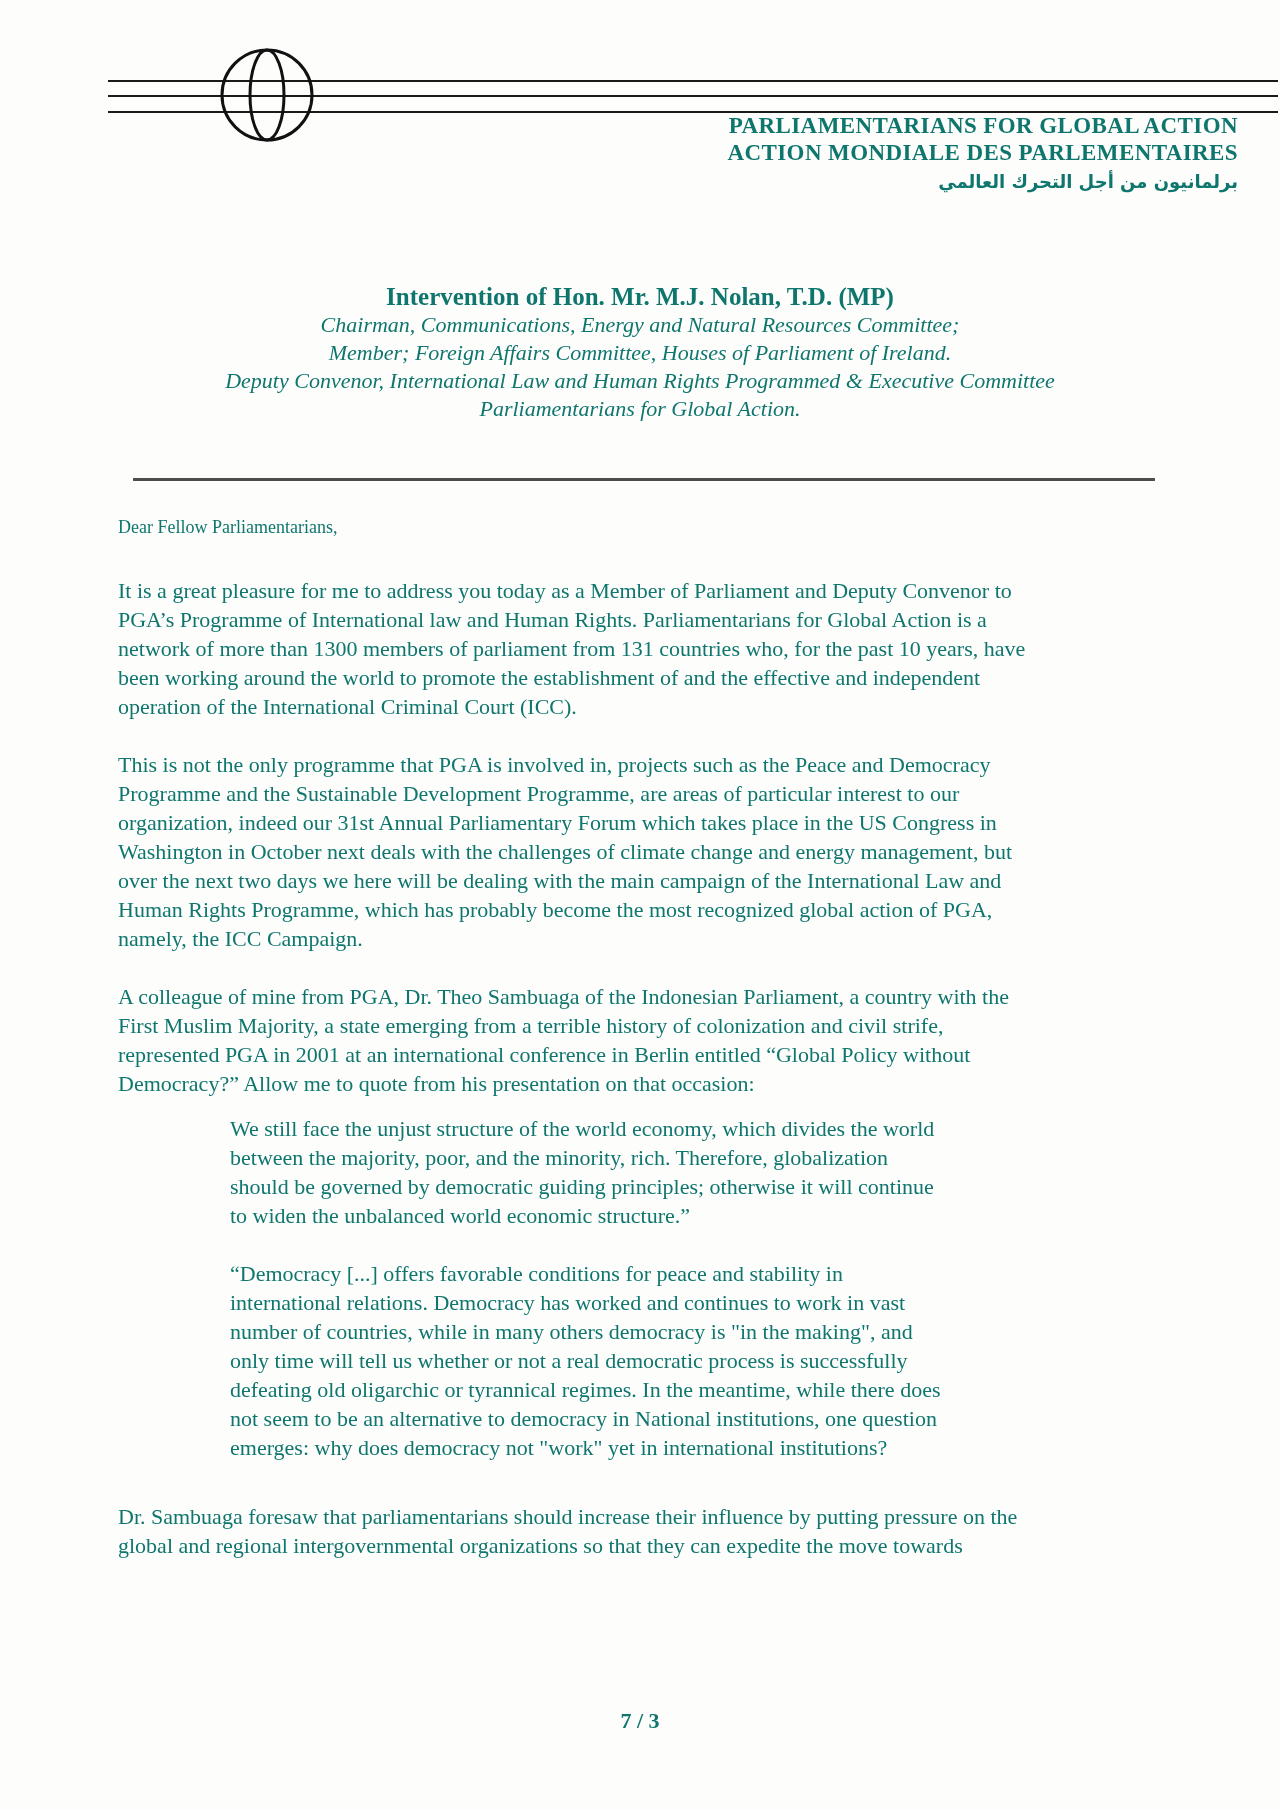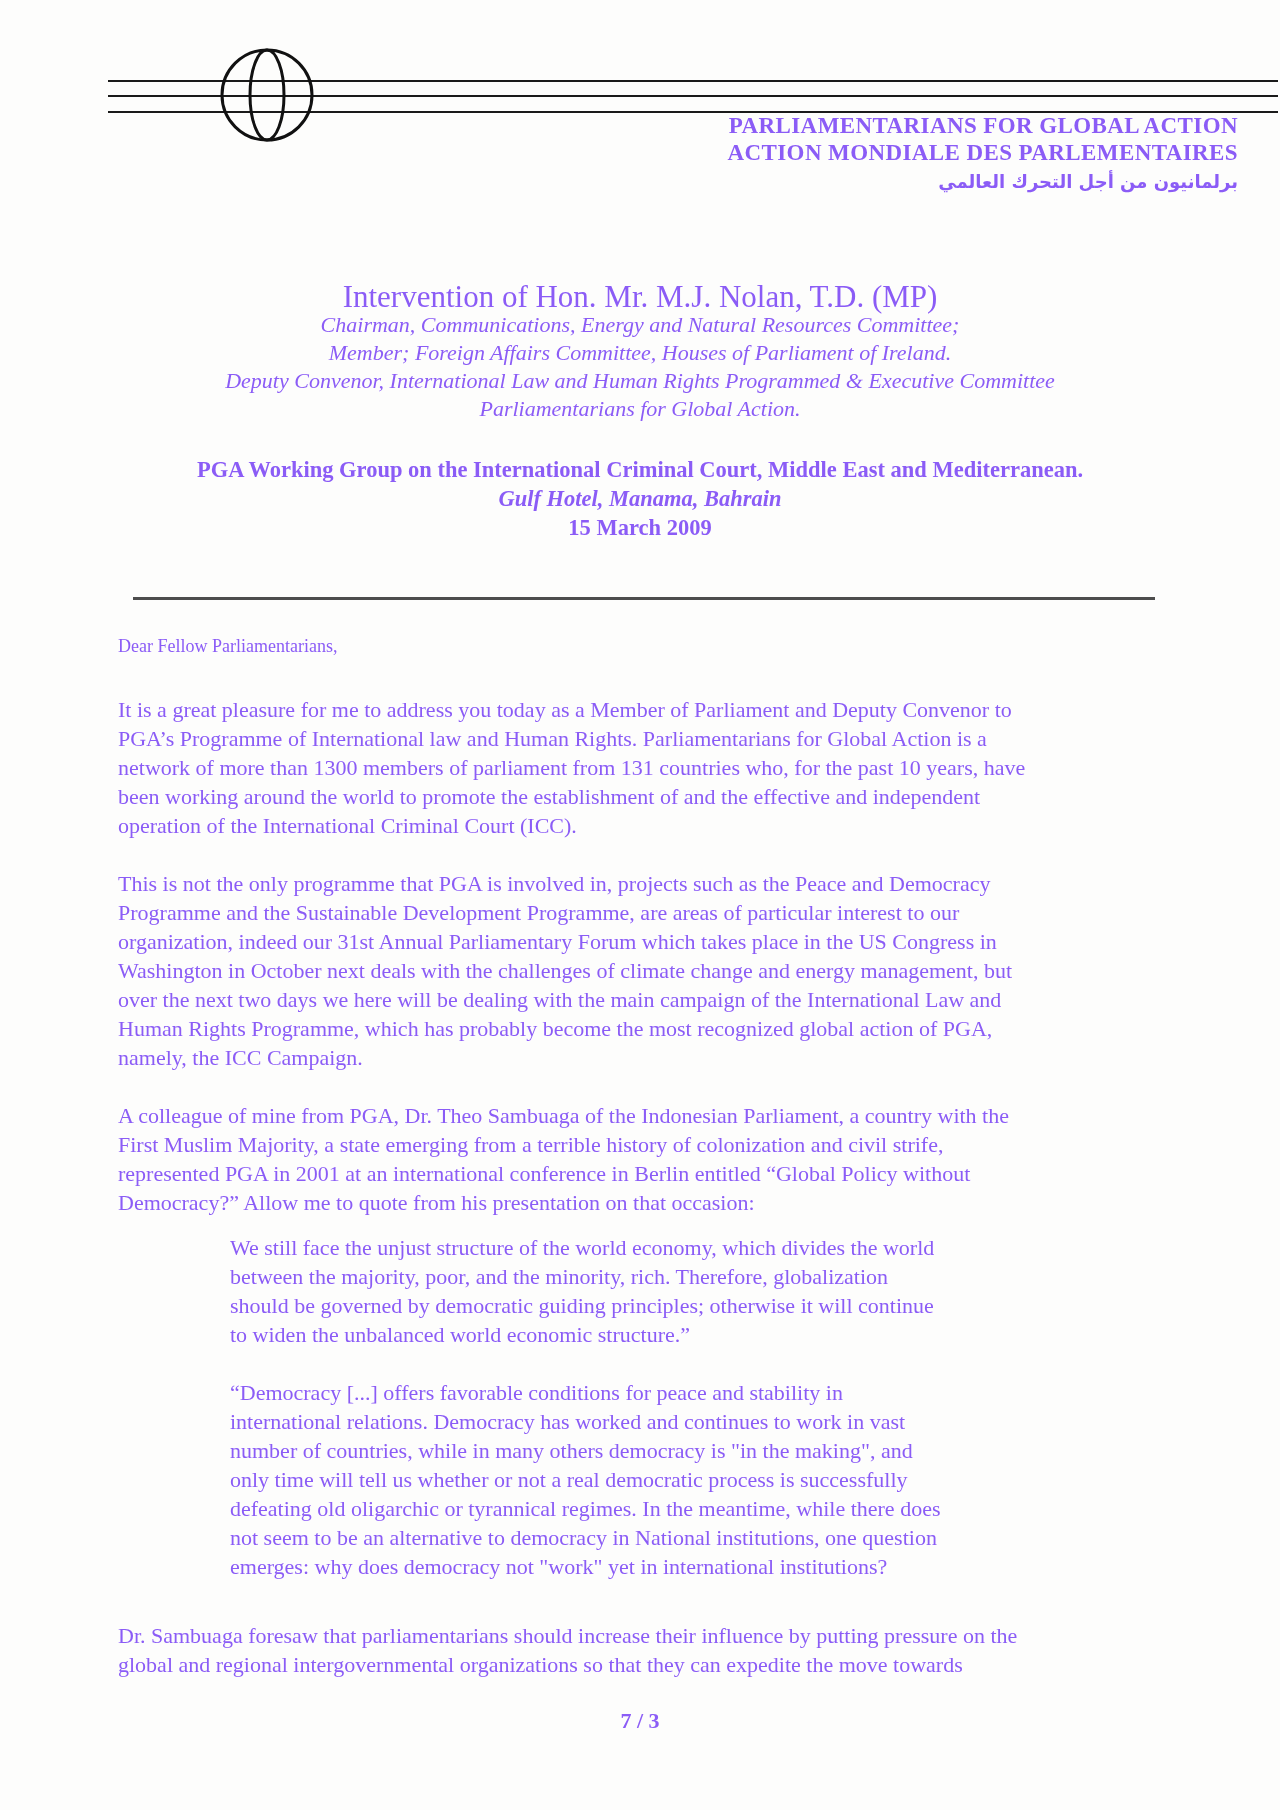--- a/index.html
+++ b/index.html
@@ -5,21 +5,21 @@
   html, body {
     margin: 0;
     padding: 0;
     background: #fdfdfc;
   }
   .page {
     position: relative;
     width: 1280px;
     height: 1810px;
     background: #fdfdfc;
-    color: #8b5cf6;
+    color: #0f766e;
     font-family: "Liberation Serif", "DejaVu Serif", serif;
     overflow: hidden;
   }
   
   .head-line {
     position: absolute;
     left: 108px;
     right: 2px;
     height: 2px;
     background: #1a1a1a;
@@ -61,22 +61,22 @@
     left: 118px;
     top: 0;
     width: 1100px;
   }
   .title-block {
     margin-top: 283px;
     width: 1044px;
     text-align: center;
   }
   .doc-title {
-    font-weight: normal;
-    font-size: 31px;
+    font-weight: bold;
+    font-size: 25px;
     line-height: 28px;
   }
   .doc-roles {
     font-style: italic;
     font-size: 22px;
     line-height: 28px;
     white-space: pre-line;
   }
   .meeting-block {
     margin-top: 32px;
@@ -145,25 +145,20 @@
   <div class="content">
 
     <div class="title-block">
       <div class="doc-title">Intervention of Hon. Mr. M.J. Nolan, T.D. (MP)</div>
       <div class="doc-roles">Chairman, Communications, Energy and Natural Resources Committee;
 Member; Foreign Affairs Committee, Houses of Parliament of Ireland.
 Deputy Convenor, International Law and Human Rights Programmed &amp; Executive Committee
 Parliamentarians for Global Action.</div>
     </div>
 
-    <div class="meeting-block">
-      <div class="meeting-name">PGA Working Group on the International Criminal Court, Middle East and Mediterranean.</div>
-      <div class="meeting-venue">Gulf Hotel, Manama, Bahrain</div>
-      <div class="meeting-date">15 March 2009</div>
-    </div>
 
     <hr class="divider">
 
     <p class="salutation">Dear Fellow Parliamentarians,</p>
 
     <p class="para first">It is a great pleasure for me to address you today as a Member of Parliament and Deputy Convenor to
 PGA’s Programme of International law and Human Rights.  Parliamentarians for Global Action is a
 network of more than 1300 members of parliament from 131 countries who, for the past 10 years, have
 been working around the world to promote the establishment of and the effective and independent
 operation of the International Criminal Court (ICC).</p>

